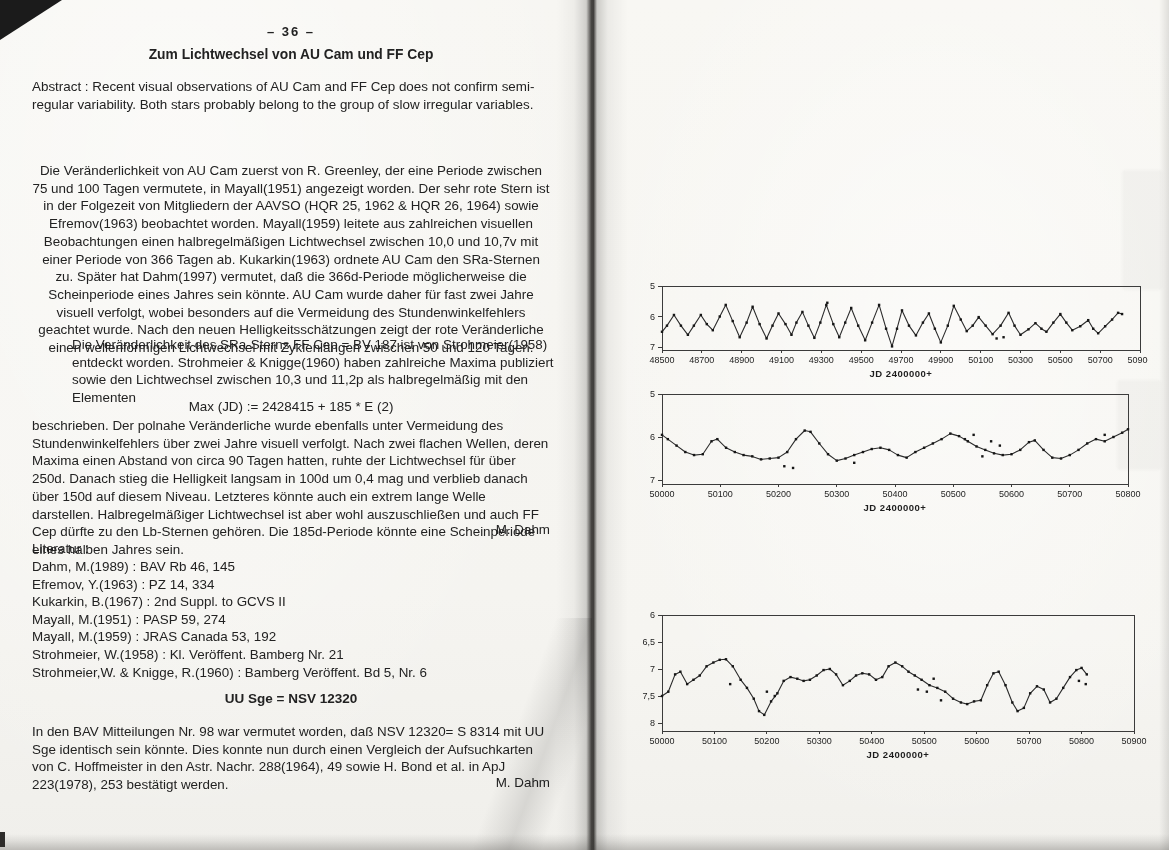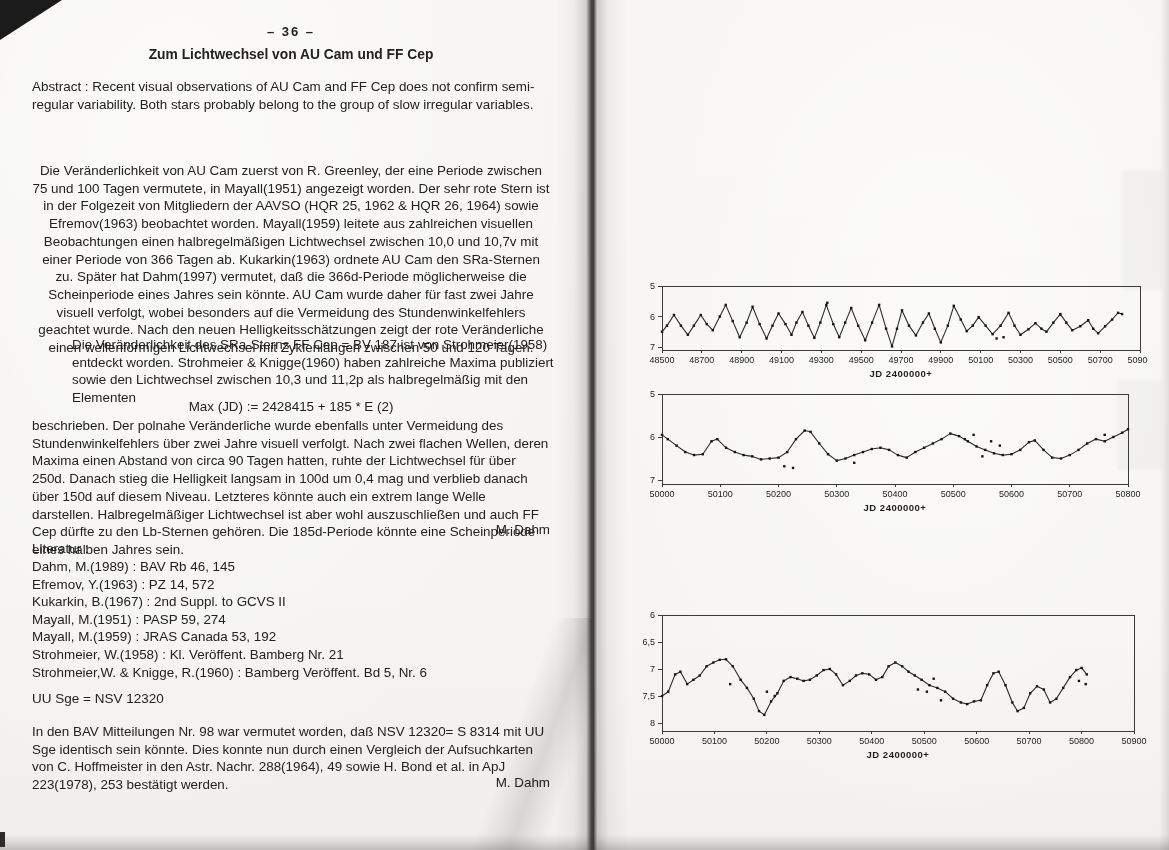--- a/index.html
+++ b/index.html
@@ -55,21 +55,21 @@
   .lp-body{font-size:13.4px;line-height:17.7px;}
   .lp-abstract{top:78px;}
   .lp-p1{top:162px;text-align:center;}
   .lp-p2a{top:336px;margin-left:40px;}
   .lp-formula{top:399px;text-align:center;font-size:13.4px;}
   .lp-p2b{top:417px;}
   .lp-author1{top:522px;text-align:right;font-size:13.4px;padding-right:4px;}
   .lp-lit-h{top:540px;}
   .lp-refs{top:558px;}
   .lp-refs div{height:17.6px;}
-  .lp-uu-h{top:691px;font-size:13.5px;font-weight:normal;}
+  .lp-uu-h{top:691px;text-align:center;font-size:13.5px;font-weight:bold;}
   .lp-uu-p{top:723px;}
   .lp-author2{top:775px;text-align:right;font-size:13.4px;padding-right:4px;}
   
   svg.chart{position:absolute;}
   svg.chart text{font-family:"Liberation Sans",sans-serif;fill:#1e1e1e;}
   .ghost{position:absolute;background:rgba(90,88,84,0.045);border-radius:3px;filter:blur(1px);}
 </style>
 </head>
 <body>
 
@@ -80,21 +80,21 @@
     <div class="lp lp-body lp-abstract">Abstract : Recent visual observations of AU Cam and FF Cep does not confirm semi-regular variability. Both stars probably belong to the group of slow irregular variables.</div>
     <div class="lp lp-title">Zum Lichtwechsel von AU Cam und FF Cep</div>
     <div class="lp lp-body lp-p1">Die Veränderlichkeit von AU Cam zuerst von R. Greenley, der eine Periode zwischen 75 und 100 Tagen vermutete, in Mayall(1951) angezeigt worden. Der sehr rote Stern ist in der Folgezeit von Mitgliedern der AAVSO (HQR 25, 1962 &amp; HQR 26, 1964) sowie Efremov(1963) beobachtet worden. Mayall(1959) leitete aus zahlreichen visuellen Beobachtungen einen halbregelmäßigen Lichtwechsel zwischen 10,0 und 10,7v mit einer Periode von 366 Tagen ab. Kukarkin(1963) ordnete AU Cam den SRa-Sternen zu. Später hat Dahm(1997) vermutet, daß die 366d-Periode möglicherweise die Scheinperiode eines Jahres sein könnte. AU Cam wurde daher für fast zwei Jahre visuell verfolgt, wobei besonders auf die Vermeidung des Stundenwinkelfehlers geachtet wurde. Nach den neuen Helligkeitsschätzungen zeigt der rote Veränderliche einen wellenförmigen Lichtwechsel mit Zyklenlängen zwischen 50 und 120 Tagen.</div>
     <div class="lp lp-body lp-p2a">Die Veränderlichkeit des SRa-Sterns FF Cep = BV 187 ist von Strohmeier(1958) entdeckt worden. Strohmeier &amp; Knigge(1960) haben zahlreiche Maxima publiziert sowie den Lichtwechsel zwischen 10,3 und 11,2p  als halbregelmäßig mit den Elementen</div>
     <div class="lp lp-formula">Max (JD) := 2428415 + 185 * E (2)</div>
     <div class="lp lp-body lp-p2b">beschrieben. Der polnahe Veränderliche wurde ebenfalls unter Vermeidung des Stundenwinkelfehlers über zwei Jahre visuell verfolgt. Nach zwei flachen Wellen, deren Maxima einen Abstand von circa 90 Tagen hatten, ruhte der Lichtwechsel für über 250d. Danach stieg die Helligkeit langsam in 100d um 0,4 mag und verblieb danach über 150d auf diesem Niveau. Letzteres könnte auch ein extrem lange Welle darstellen. Halbregelmäßiger Lichtwechsel ist aber wohl auszuschließen und auch FF Cep dürfte zu den Lb-Sternen gehören. Die 185d-Periode könnte eine Scheinperiode eines halben Jahres sein.</div>
     <div class="lp lp-author1">M. Dahm</div>
     <div class="lp lp-body lp-lit-h">Literatur :</div>
     <div class="lp lp-body lp-refs">
       <div>Dahm, M.(1989) : BAV Rb 46, 145</div>
-      <div>Efremov, Y.(1963) : PZ 14, 572</div>
+      <div>Efremov, Y.(1963) : PZ 14, 334</div>
       <div>Kukarkin, B.(1967) : 2nd Suppl. to GCVS II</div>
       <div>Mayall, M.(1951) : PASP 59, 274</div>
       <div>Mayall, M.(1959) : JRAS Canada 53, 192</div>
       <div>Strohmeier, W.(1958) : Kl. Veröffent. Bamberg Nr. 21</div>
       <div>Strohmeier,W. &amp; Knigge, R.(1960) : Bamberg Veröffent. Bd 5, Nr. 6</div>
     </div>
     <div class="lp lp-uu-h">UU Sge = NSV 12320</div>
     <div class="lp lp-body lp-uu-p">In den BAV Mitteilungen Nr. 98 war vermutet worden, daß NSV 12320= S 8314 mit UU Sge identisch sein könnte. Dies konnte nun durch einen Vergleich der Aufsuchkarten von C. Hoffmeister in den Astr. Nachr. 288(1964), 49 sowie H. Bond et al. in ApJ 223(1978), 253 bestätigt werden.</div>
     <div class="lp lp-author2">M. Dahm</div>
   </div>

